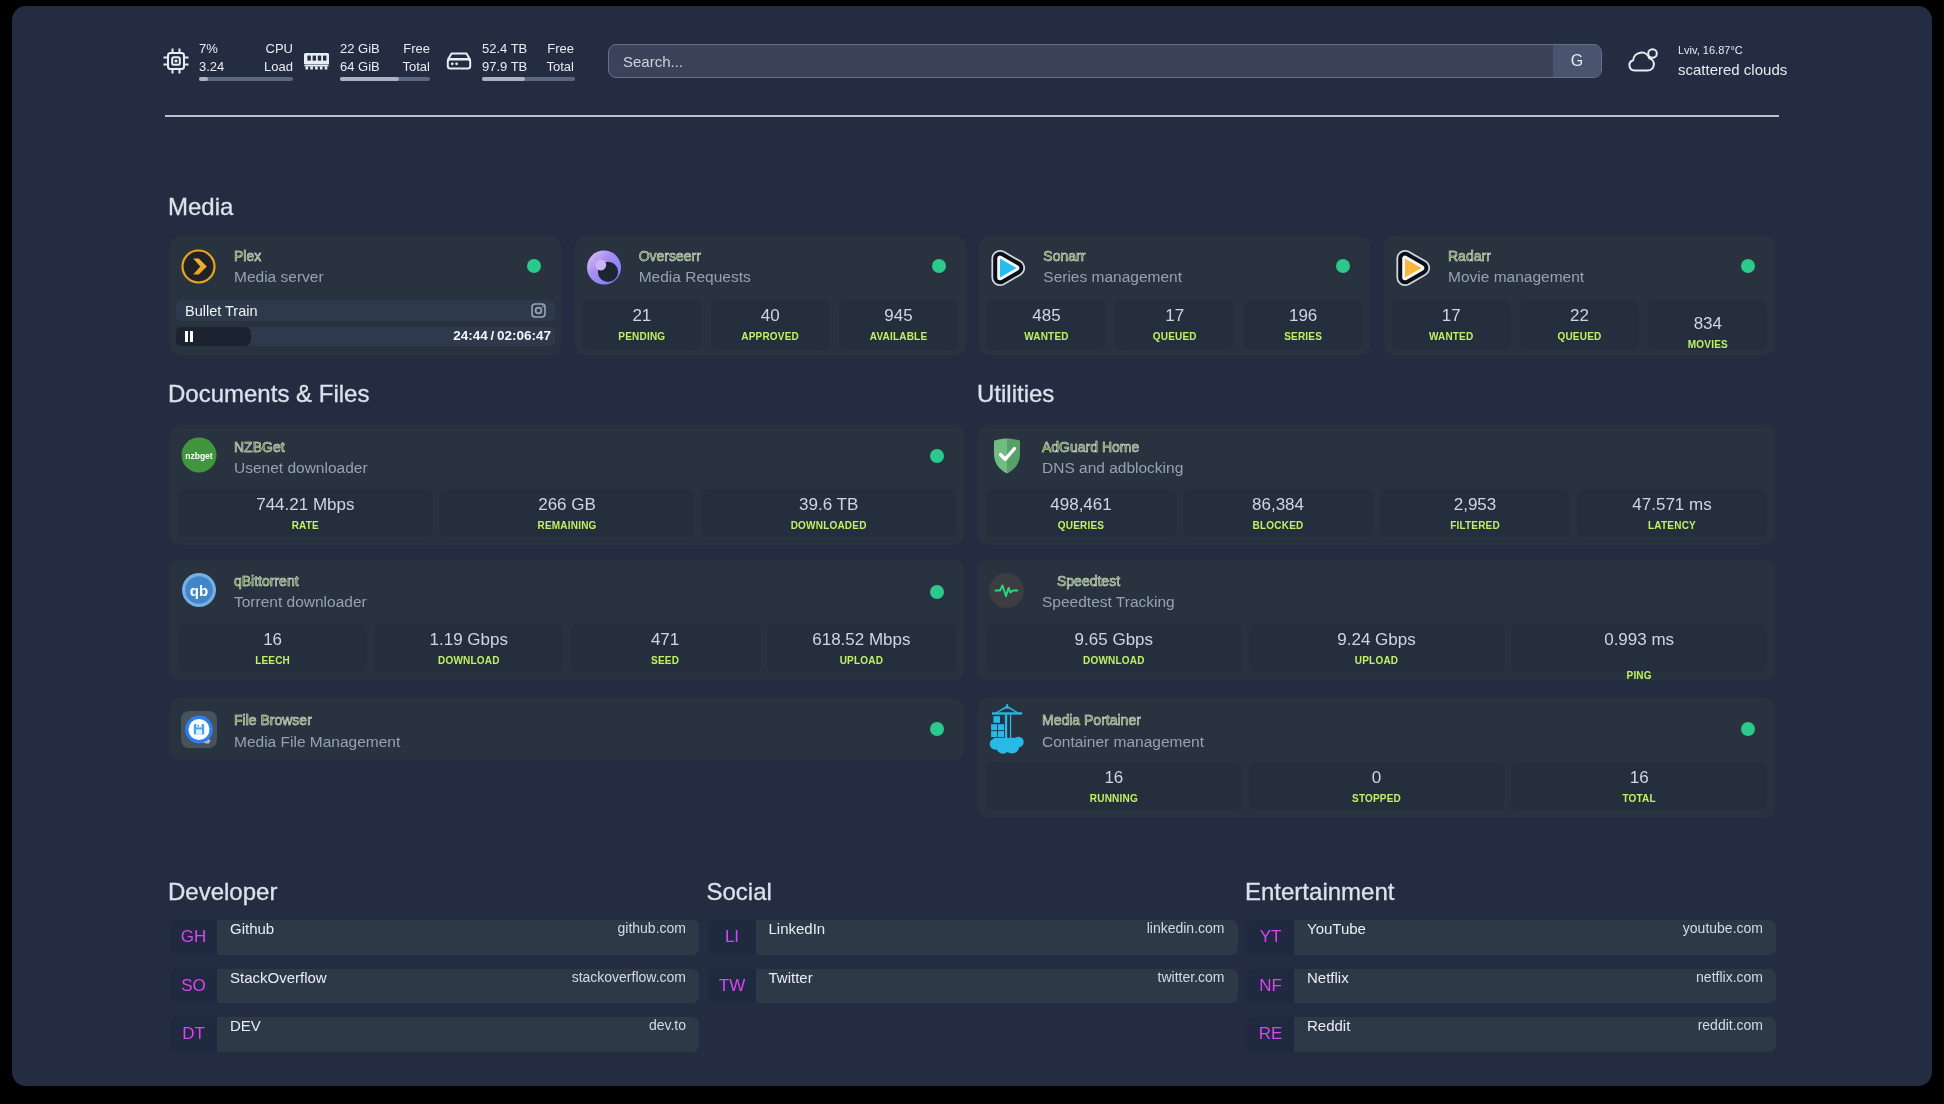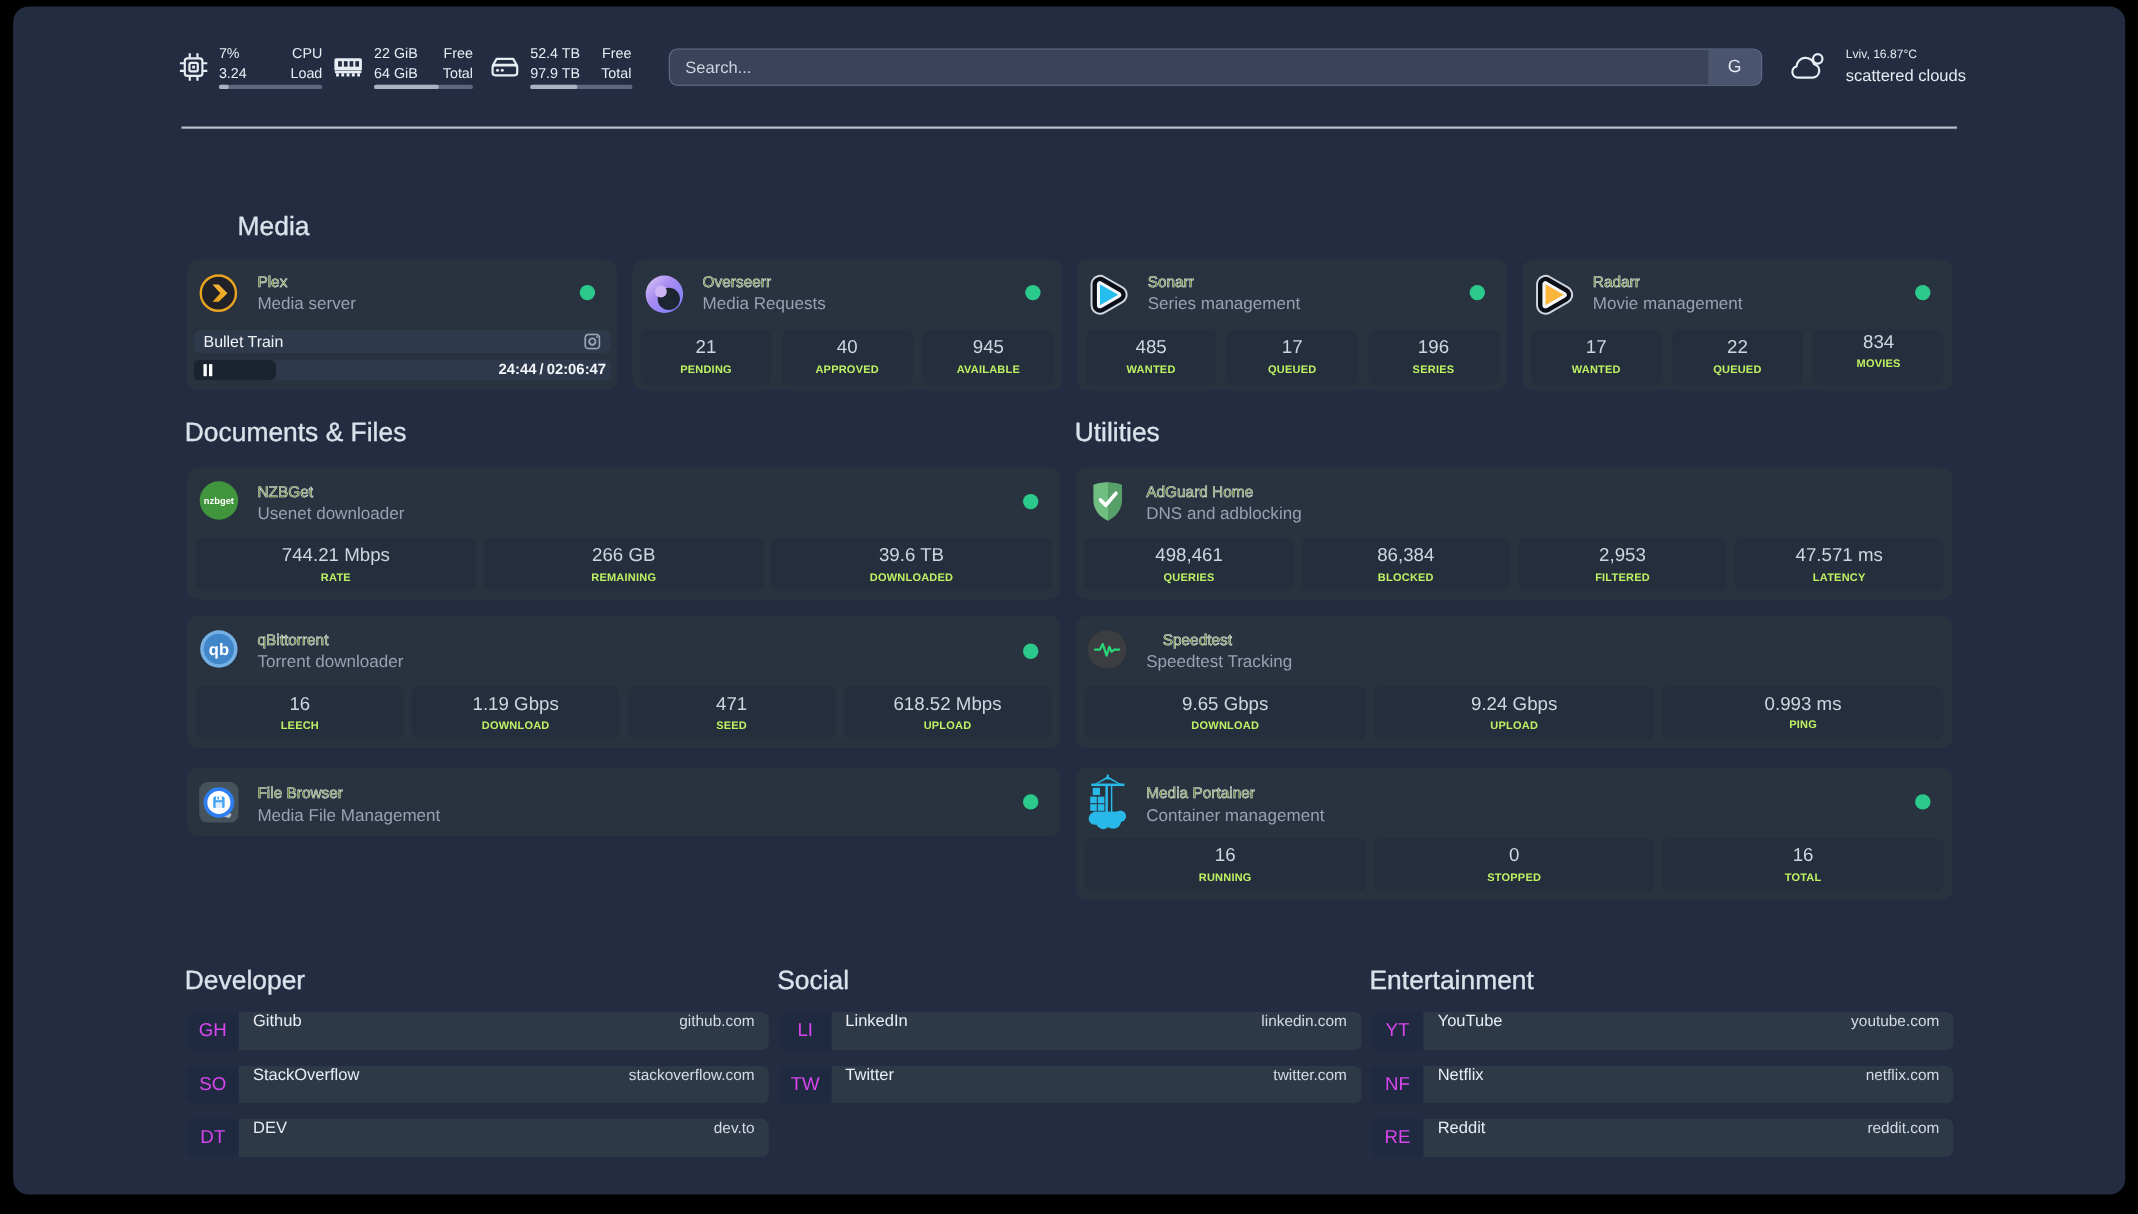--- a/index.html
+++ b/index.html
@@ -88,21 +88,21 @@
 </div>
 <div class="abs" style="left:1626px;top:45px;"><svg width="34" height="28" viewBox="0 0 34 28" fill="none">
 <circle cx="26.5" cy="8.5" r="4.3" stroke="#e8edf4" stroke-width="2"></circle>
 <path d="M8.5 25.5 h13 a6.2 6.2 0 0 0 1.7 -12.2 a8.2 8.2 0 0 0 -16 2 A5.2 5.2 0 0 0 8.5 25.5 Z" fill="#232c41" stroke="#e8edf4" stroke-width="2" stroke-linejoin="round"></path>
 </svg></div>
 <div class="abs" style="left:1678px;top:41px;">
 <div style="font-size:11px;line-height:19px;color:#e6ebf2;">Lviv, 16.87°C</div>
 <div style="font-size:15px;line-height:19px;color:#e6ebf2;">scattered clouds</div>
 </div>
 <div class="abs" style="left:165px;top:115px;width:1614px;height:2px;background:#bcc2cd;"></div>
-<div class="head" style="left:168px;top:192.5px;margin-left:48px;">Media</div>
+<div class="head" style="left:168px;top:192.5px;">Media</div>
 <div class="head" style="left:168px;top:380px;">Documents &amp; Files</div>
 <div class="head" style="left:977px;top:380px;">Utilities</div>
 <div class="head" style="left:168px;top:878px;">Developer</div>
 <div class="head" style="left:706.5px;top:878px;">Social</div>
 <div class="head" style="left:1245px;top:878px;">Entertainment</div>
 <div class="card" style="left:170px;top:236px;width:391px;height:119px;"></div>
 <div class="abs" style="left:181px;top:249px;"><svg width="35" height="35" viewBox="0 0 35 35">
 <defs>
         <linearGradient id="plx" x1="0" y1="0" x2="0" y2="1">
 <stop offset="0" stop-color="#f3b53a"></stop>
@@ -191,21 +191,21 @@
 <div class="dot" style="left:1741px;top:259px;"></div>
 <div class="tile" style="left:1391.5px;top:300px;width:119.3px;height:50px;">
 <span class="v" style="margin-top:6px;">17</span>
     <span class="l" style="margin-top:2.5px;">WANTED</span>
   </div>
 <div class="tile" style="left:1519.8px;top:300px;width:119.3px;height:50px;">
 <span class="v" style="margin-top:6px;">22</span>
     <span class="l" style="margin-top:2.5px;">QUEUED</span>
   </div>
 <div class="tile" style="left:1648.2px;top:300px;width:119.3px;height:50px;">
-<span class="v" style="margin-top:1px;">834</span>
+<span class="v" style="margin-top:14px;">834</span>
     <span class="l" style="margin-top:2.5px;">MOVIES</span>
   </div>
 <div class="card" style="left:170px;top:425px;width:794px;height:120px;"></div>
 <div class="abs" style="left:181px;top:437px;"><svg width="36" height="36" viewBox="0 0 36 36">
 <circle cx="18" cy="18" r="17.5" fill="#41963d"></circle>
 <text x="18" y="21.5" text-anchor="middle" font-family="Liberation Sans" font-size="8.5" font-weight="bold" fill="#ffffff">nzbget</text>
 </svg></div>
 <div class="title" style="left:234px;top:436.5px;">NZBGet</div>
 <div class="sub" style="left:234px;top:457.5px;">Usenet downloader</div>
 <div class="dot" style="left:930px;top:449px;"></div>
@@ -299,21 +299,21 @@
 <div class="tile" style="left:986.0px;top:623.5px;width:255.7px;height:48px;">
 <span class="v" style="margin-top:6px;">9.65 Gbps</span>
     <span class="l" style="margin-top:3.5px;">DOWNLOAD</span>
   </div>
 <div class="tile" style="left:1248.7px;top:623.5px;width:255.7px;height:48px;">
 <span class="v" style="margin-top:6px;">9.24 Gbps</span>
     <span class="l" style="margin-top:3.5px;">UPLOAD</span>
   </div>
 <div class="tile" style="left:1511.3px;top:623.5px;width:255.7px;height:48px;">
 <span class="v" style="margin-top:6px;">0.993 ms</span>
-    <span class="l" style="margin-top:2px;">PING</span>
+    <span class="l" style="margin-top:18px;">PING</span>
   </div>
 <div class="card" style="left:978px;top:697.5px;width:797px;height:120px;"></div>
 <div class="abs" style="left:988px;top:701.5px;"><svg width="38" height="54" viewBox="0 0 38 54" fill="none">
 <g fill="#28b9e9">
 <rect x="18.1" y="2.2" width="2" height="4.5"></rect>
 <path d="M19 3.6 L6 11.5 H7.8 L19 5.8 L30.2 11.5 H32 Z"></path>
 <rect x="4" y="10.3" width="30.2" height="2.3"></rect>
 <rect x="16.9" y="12.6" width="2.3" height="28"></rect>
 <rect x="21.9" y="12.6" width="1.3" height="26"></rect>
 <rect x="5.4" y="14.2" width="6.6" height="6.6"></rect>

